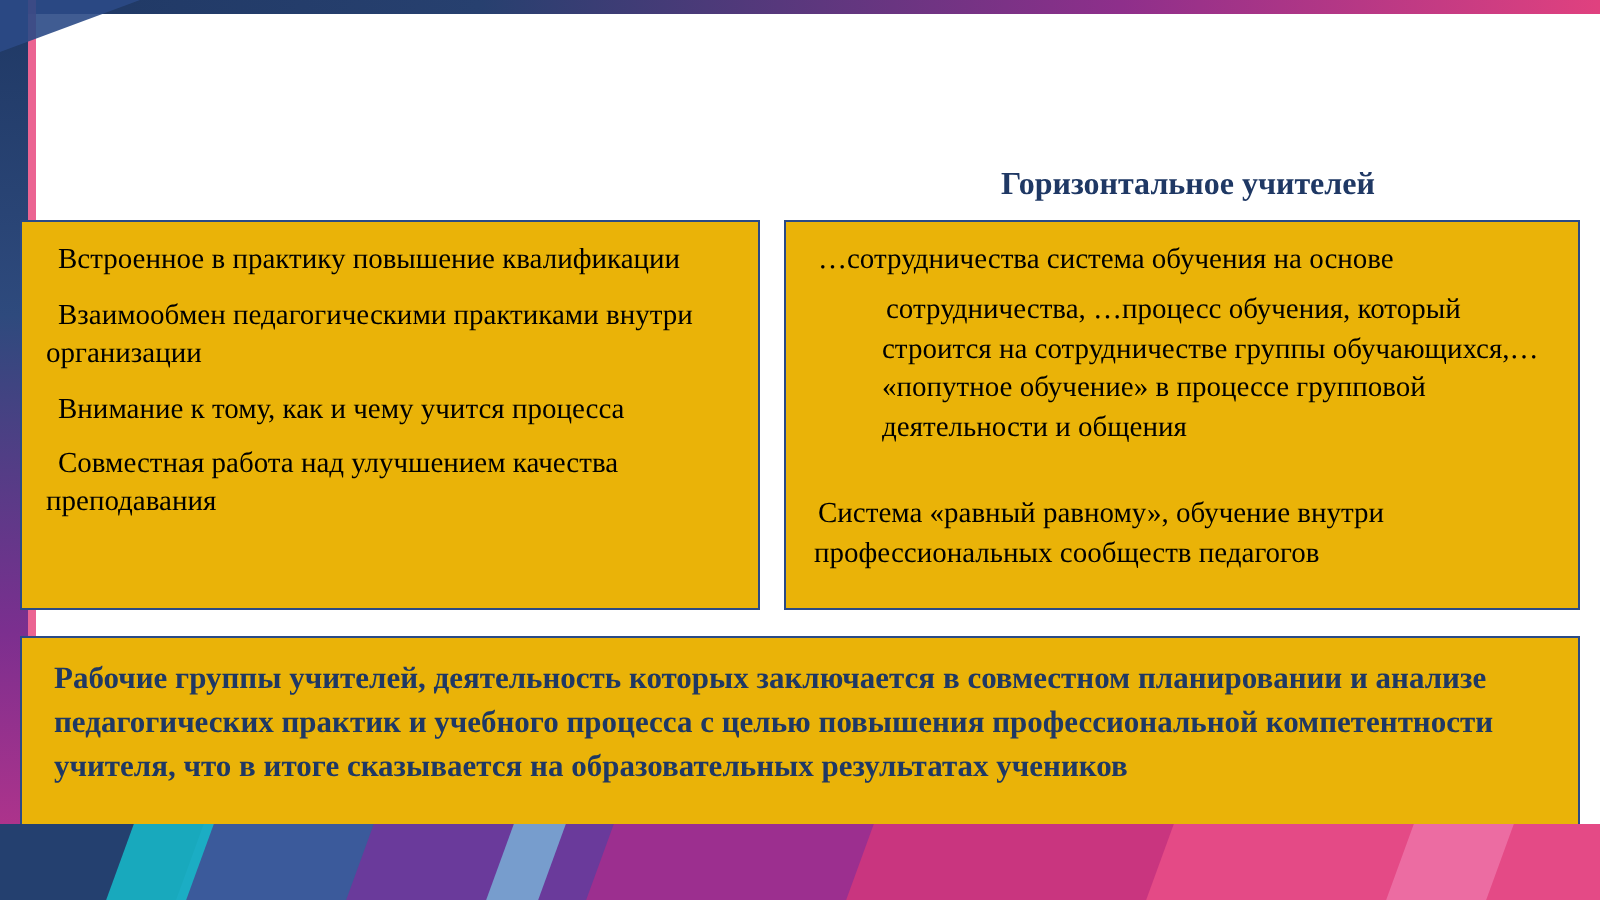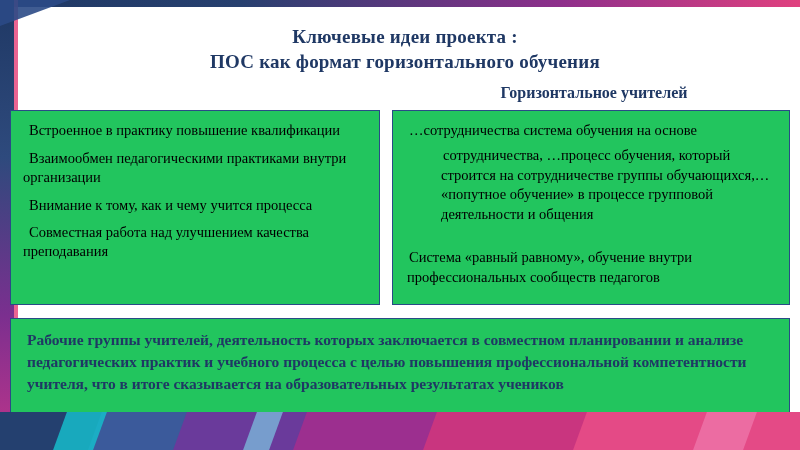--- a/index.html
+++ b/index.html
@@ -109,21 +109,21 @@
     font-size: 16px;
     color: #1f3864;
     text-align: center;
   }
   .col-head-left  { left: 70px;  width: 260px; }
   .col-head-right { left: 390px; width: 380px; }
 
   .box {
     position: absolute;
     border: 1px solid #2a4a86;
-    background: #22c55e;
+    background: #eab308;
     box-sizing: border-box;
   }
   .box-left {
     left: 10px; top: 110px;
     width: 370px; height: 195px;
     padding: 10px 10px 8px 12px;
   }
   .box-right {
     left: 392px; top: 110px;
     width: 398px; height: 195px;
@@ -167,24 +167,20 @@
 </head>
 <body>
 
 <div class="slide">
 
   <div class="edge-top"></div>
   <div class="edge-left"></div>
   <div class="edge-left-inner"></div>
   <div class="corner-tl"></div>
 
-  <div class="title-block">
-    <div class="title-line">Ключевые идеи проекта :</div>
-    <div class="title-line">ПОС как формат горизонтального обучения</div>
-  </div>
 
   <div class="col-head-row">
     <div class="col-head col-head-right">Горизонтальное учителей</div>
   </div>
 
   <div class="box box-left">
     <p class="bullet">Встроенное в практику повышение квалификации</p>
     <p class="bullet">Взаимообмен педагогическими практиками внутри организации</p>
     <p class="bullet">Внимание к тому, как и чему учится процесса</p>
     <p class="bullet">Совместная работа над улучшением качества преподавания</p>

